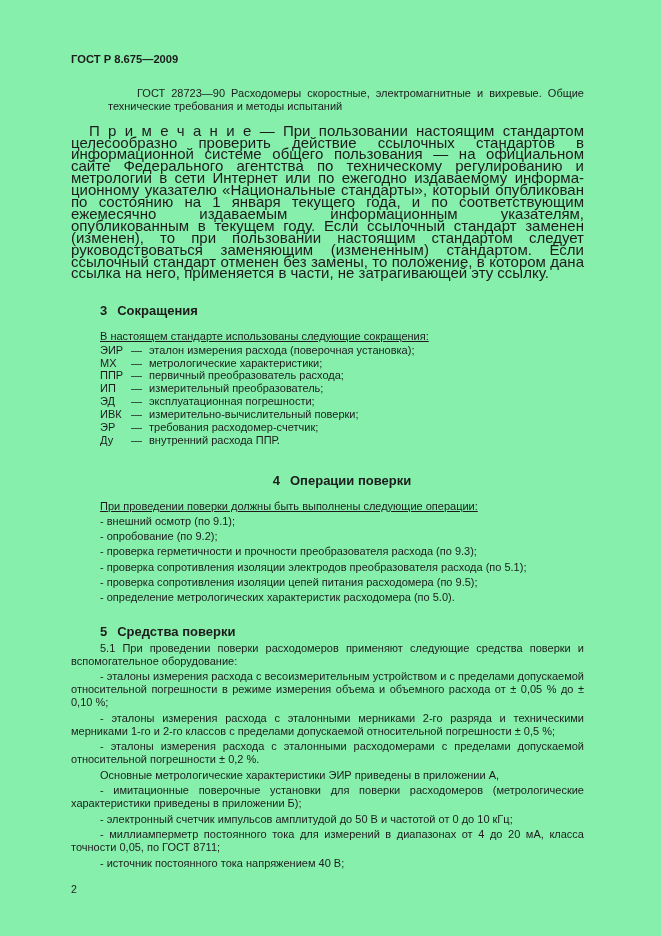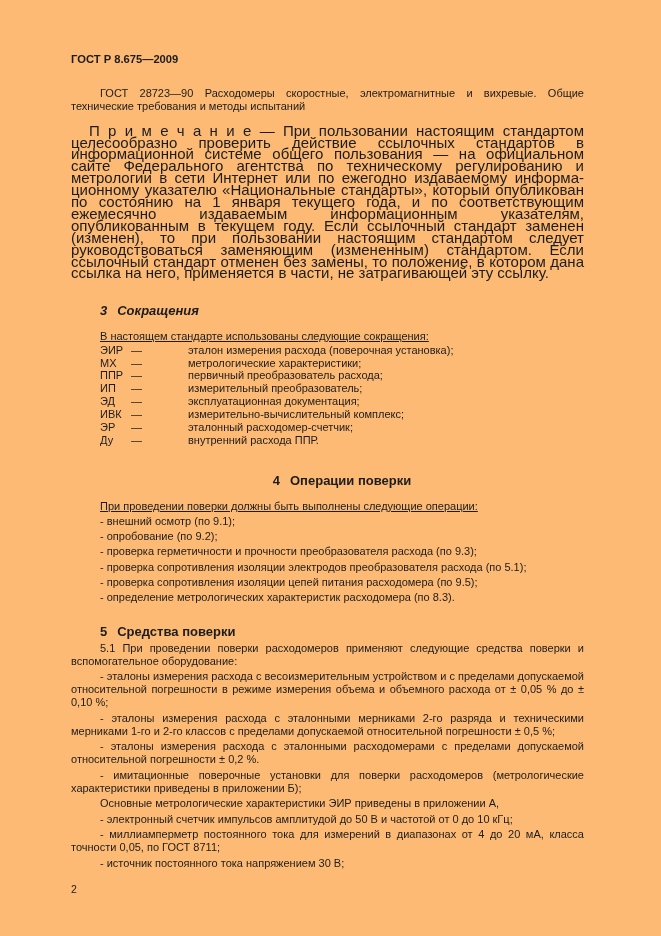--- a/index.html
+++ b/index.html
@@ -5,71 +5,72 @@
   html, body {
     margin: 0;
     padding: 0;
     background: #ffffff;
   }
   .page {
     position: relative;
     width: 661px;
     height: 936px;
     box-sizing: border-box;
-    background: #fdba74;
+    background: #86efac;
     color: #1c1c1c;
     font-family: "Liberation Sans", sans-serif;
     font-size: 11px;
     line-height: 13.2px;
     padding: 53px 77px 0 71px;
     overflow: hidden;
   }
   .running-header {
     font-weight: bold;
     font-size: 11.2px;
   }
   p { margin: 0; }
   .ref-par {
     margin-top: 21px;
     text-indent: 29px;
     text-align: justify;
+    margin-left: 37px;
   }
   .note-par {
     margin-top: 11px;
     font-size: 15px;
     line-height: 11.9px;
     text-indent: 18px;
     text-align: justify;
   }
   .note-label { }
   .sec-h {
     font-size: 13px;
     line-height: 15px;
     font-weight: bold;
     margin: 0;
     margin-left: 29px;
   }
   .sec-h .sec-num { margin-right: 10px; }
-  .h3 { margin-top: 24px; font-style: italic; }
+  .h3 { margin-top: 24px; }
   .h4 { margin-top: 26px; text-align: center; }
   .h5 { margin-top: 20px; }
   .intro-par {
     margin-top: 12px;
     text-indent: 29px;
     text-decoration: underline;
   }
   .abbr-list { margin-top: 0; }
   .abbr-row {
     display: flex;
     padding-left: 29px;
     line-height: 12.9px;
   }
   .abbr-term { flex: none; width: 31px; }
   .abbr-dash { flex: none; margin-right: 7px; }
-  .abbr-def { flex: 1; margin-left: 39px; }
+  .abbr-def { flex: 1; }
   .op-item {
     margin-top: 2px;
     padding-left: 29px;
   }
   .means-par {
     margin-top: 2.5px;
     text-indent: 29px;
     text-align: justify;
     line-height: 13px;
   }
@@ -111,61 +112,61 @@
         <span class="abbr-def">первичный преобразователь расхода;</span>
       </div>
     <div class="abbr-row">
         <span class="abbr-term">ИП</span>
         <span class="abbr-dash">—</span>
         <span class="abbr-def">измерительный преобразователь;</span>
       </div>
     <div class="abbr-row">
         <span class="abbr-term">ЭД</span>
         <span class="abbr-dash">—</span>
-        <span class="abbr-def">эксплуатационная документация;</span>
+        <span class="abbr-def">эксплуатационная погрешности;</span>
       </div>
     <div class="abbr-row">
         <span class="abbr-term">ИВК</span>
         <span class="abbr-dash">—</span>
-        <span class="abbr-def">измерительно-вычислительный комплекс;</span>
+        <span class="abbr-def">измерительно-вычислительный поверки;</span>
       </div>
     <div class="abbr-row">
         <span class="abbr-term">ЭР</span>
         <span class="abbr-dash">—</span>
-        <span class="abbr-def">эталонный расходомер-счетчик;</span>
+        <span class="abbr-def">требования расходомер-счетчик;</span>
       </div>
     <div class="abbr-row">
         <span class="abbr-term">Ду</span>
         <span class="abbr-dash">—</span>
         <span class="abbr-def">внутренний расхода ППР.</span>
       </div>
   </div>
 
   <h2 class="sec-h h4"><span class="sec-num">4</span><span>Операции поверки</span></h2>
 
   <p class="intro-par">При проведении поверки должны быть выполнены следующие операции:</p>
 
   <div>
     <p class="op-item">- внешний осмотр (по 9.1);</p>
     <p class="op-item">- опробование (по 9.2);</p>
     <p class="op-item">- проверка герметичности и прочности преобразователя расхода (по 9.3);</p>
     <p class="op-item">- проверка сопротивления изоляции электродов преобразователя расхода (по 5.1);</p>
     <p class="op-item">- проверка сопротивления изоляции цепей питания расходомера (по 9.5);</p>
-    <p class="op-item">- определение метрологических характеристик расходомера (по 8.3).</p>
+    <p class="op-item">- определение метрологических характеристик расходомера (по 5.0).</p>
   </div>
 
   <h2 class="sec-h h5"><span class="sec-num">5</span><span>Средства поверки</span></h2>
 
   <div>
     <p class="means-par first">5.1  При проведении поверки расходомеров применяют следующие средства поверки и вспомога­тельное оборудование:</p>
     <p class="means-par">- эталоны измерения расхода с весоизмерительным устройством и с пределами допускаемой относительной погрешности в режиме измерения объема и объемного расхода от ± 0,05 % до ± 0,10 %;</p>
     <p class="means-par">- эталоны измерения расхода с эталонными мерниками 2-го разряда и техническими мерниками 1-го и 2-го классов с пределами допускаемой относительной погрешности ± 0,5 %;</p>
     <p class="means-par">- эталоны измерения расхода с эталонными расходомерами с пределами допускаемой относи­тельной погрешности ± 0,2 %.</p>
+    <p class="means-par">Основные метрологические характеристики ЭИР приведены в приложении А,</p>
     <p class="means-par">- имитационные поверочные установки для поверки расходомеров (метрологические характерис­тики приведены в приложении Б);</p>
-    <p class="means-par">Основные метрологические характеристики ЭИР приведены в приложении А,</p>
     <p class="means-par">- электронный счетчик импульсов амплитудой до 50 В и частотой от 0 до 10 кГц;</p>
     <p class="means-par">- миллиамперметр постоянного тока для измерений в диапазонах от 4 до 20 мА, класса точнос­ти 0,05, по ГОСТ 8711;</p>
-    <p class="means-par">- источник постоянного тока напряжением 30 В;</p>
+    <p class="means-par">- источник постоянного тока напряжением 40 В;</p>
   </div>
 
   <div class="page-num">2</div>
 
 </div>
 
 </body></html>

